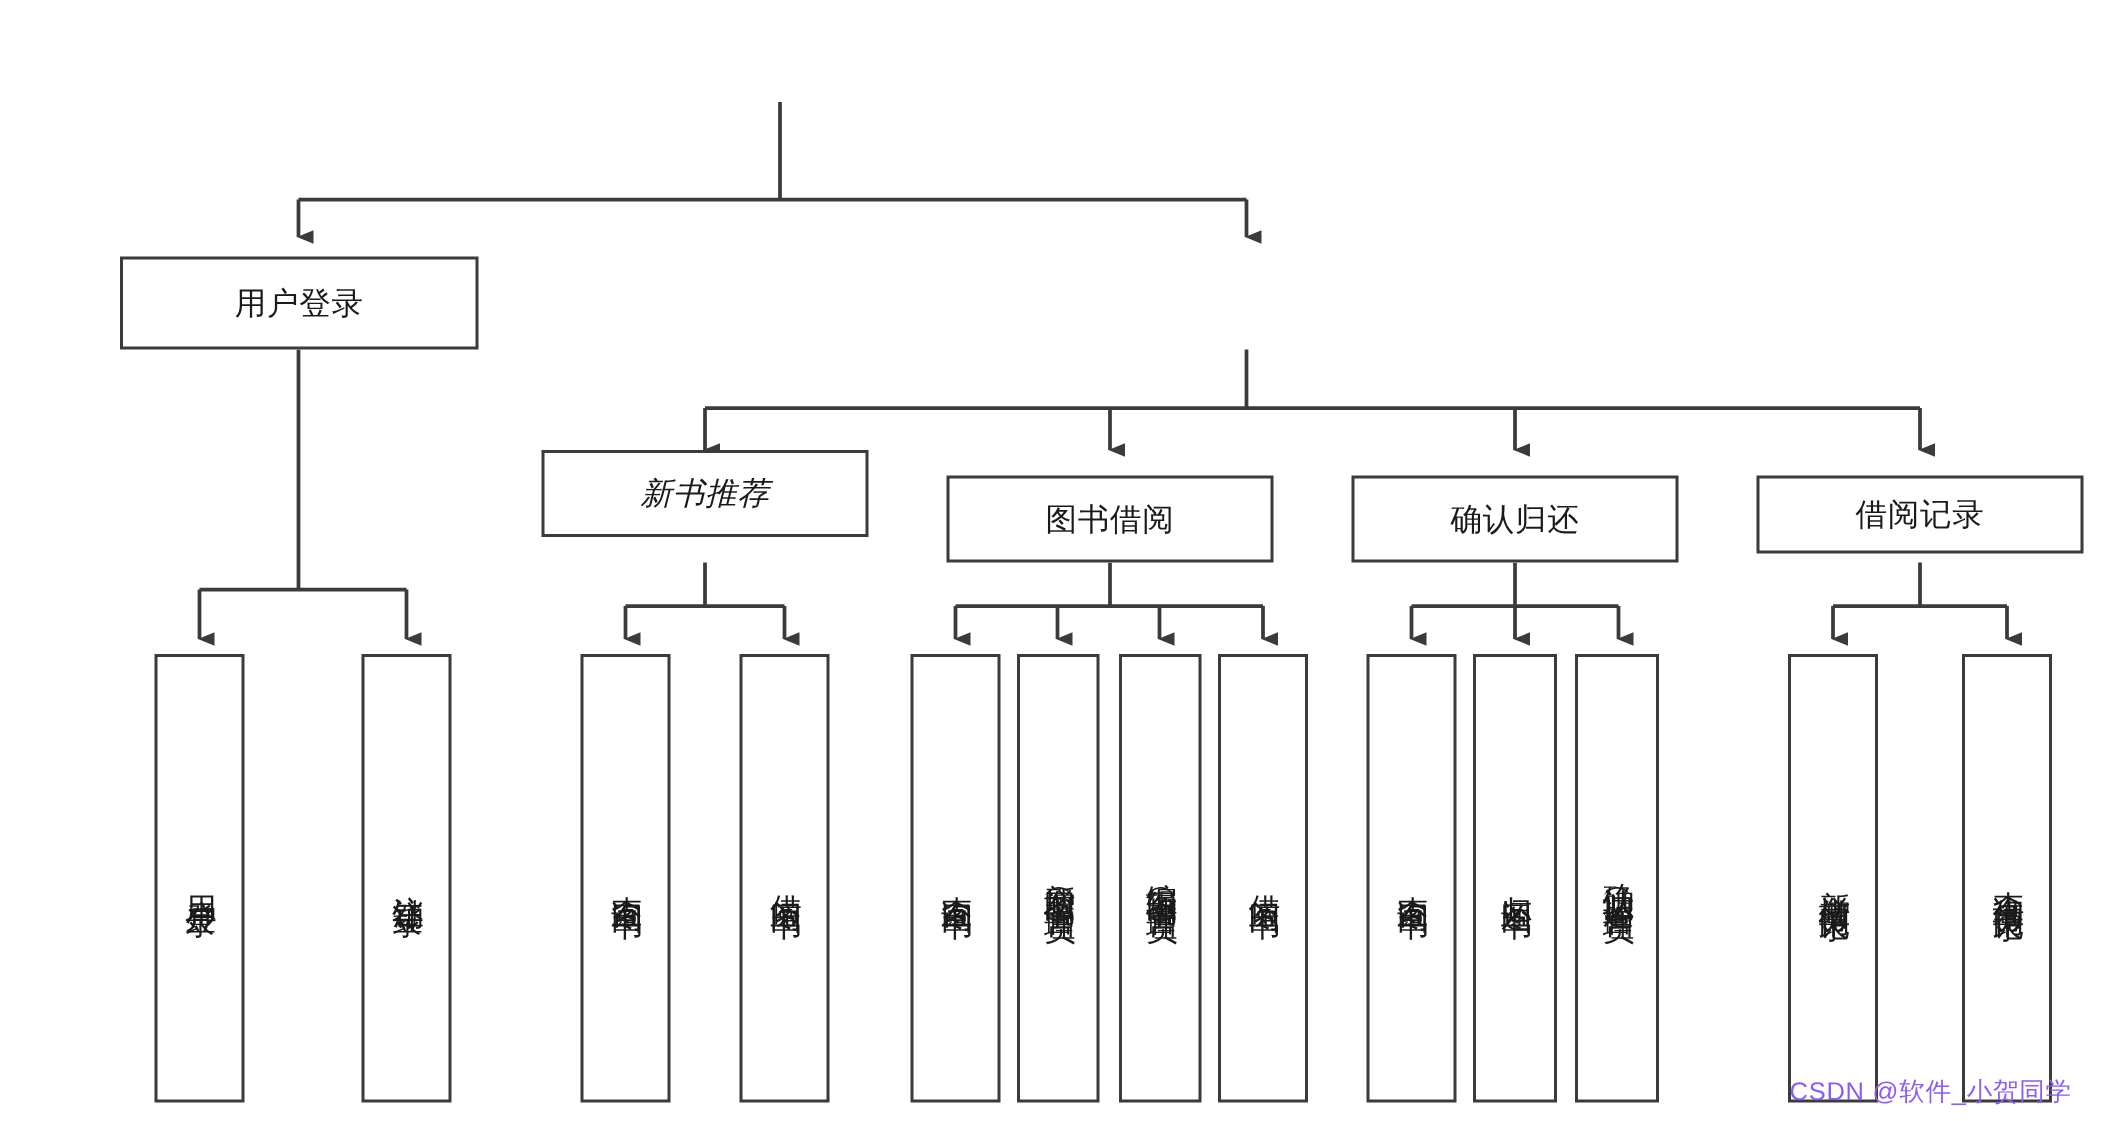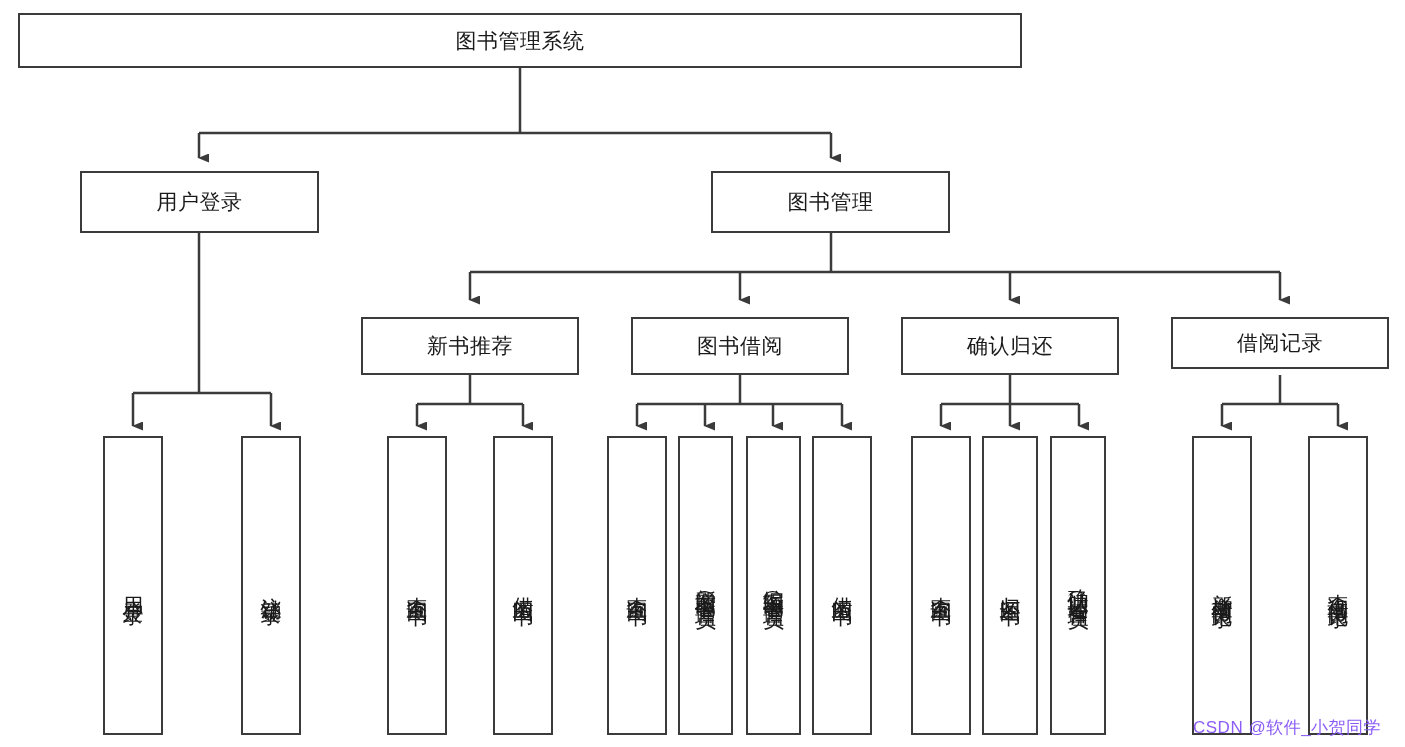--- a/index.html
+++ b/index.html
@@ -111,32 +111,26 @@
       <path d="M1010,404 L1010,426" marker-end="url(#arrow)"></path>
       <path d="M1079,404 L1079,426" marker-end="url(#arrow)"></path>
 
       <path d="M1280,375 L1280,404"></path>
       <path d="M1222,404 L1338,404"></path>
       <path d="M1222,404 L1222,426" marker-end="url(#arrow)"></path>
       <path d="M1338,404 L1338,426" marker-end="url(#arrow)"></path>
     </g>
   </svg>
 
-  <div class="node horizontal" style="left:18px; top:13px; width:1004px; height:55px;">
-    <span class="label">图书管理系统</span>
-  </div>
 
   <div class="node horizontal" style="left:80px; top:171px; width:239px; height:62px;">
     <span class="label">用户登录</span>
   </div>
-  <div class="node horizontal" style="left:711px; top:171px; width:239px; height:62px;">
-    <span class="label">图书管理</span>
-  </div>
 
-  <div class="node horizontal" style="left:361px; top:317px; width:218px; height:58px;">
+  <div class="node horizontal" style="left:361px; top:300px; width:218px; height:58px;font-style:italic;">
     <span class="label">新书推荐</span>
   </div>
   <div class="node horizontal" style="left:631px; top:317px; width:218px; height:58px;">
     <span class="label">图书借阅</span>
   </div>
   <div class="node horizontal" style="left:901px; top:317px; width:218px; height:58px;">
     <span class="label">确认归还</span>
   </div>
   <div class="node horizontal" style="left:1171px; top:317px; width:218px; height:52px;">
     <span class="label">借阅记录</span>

